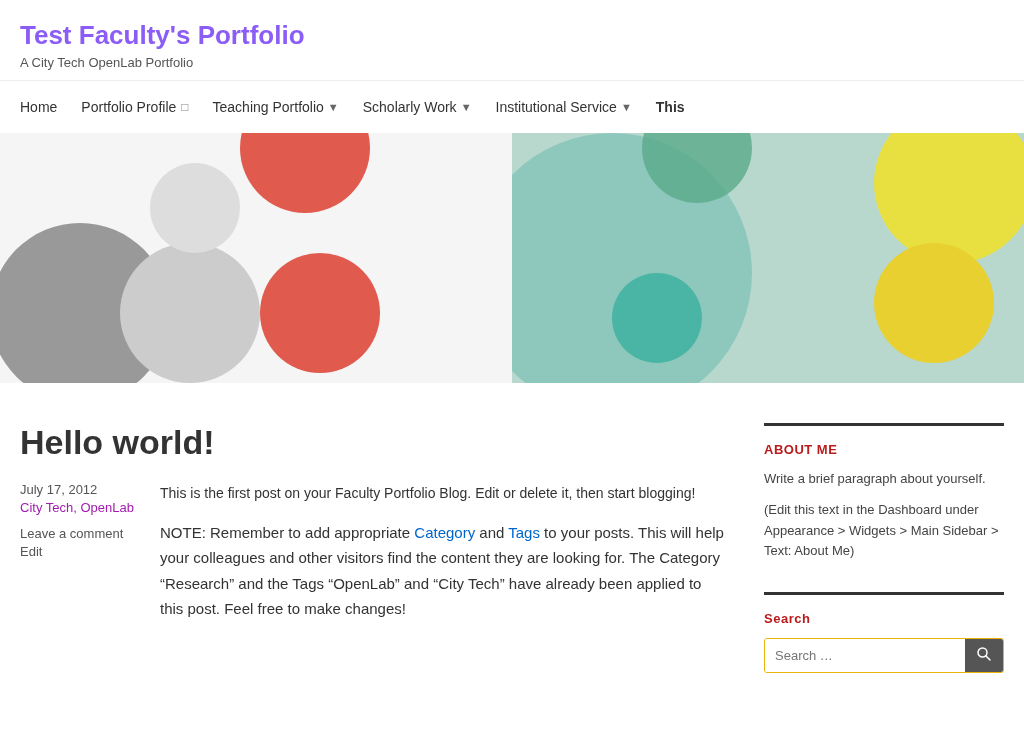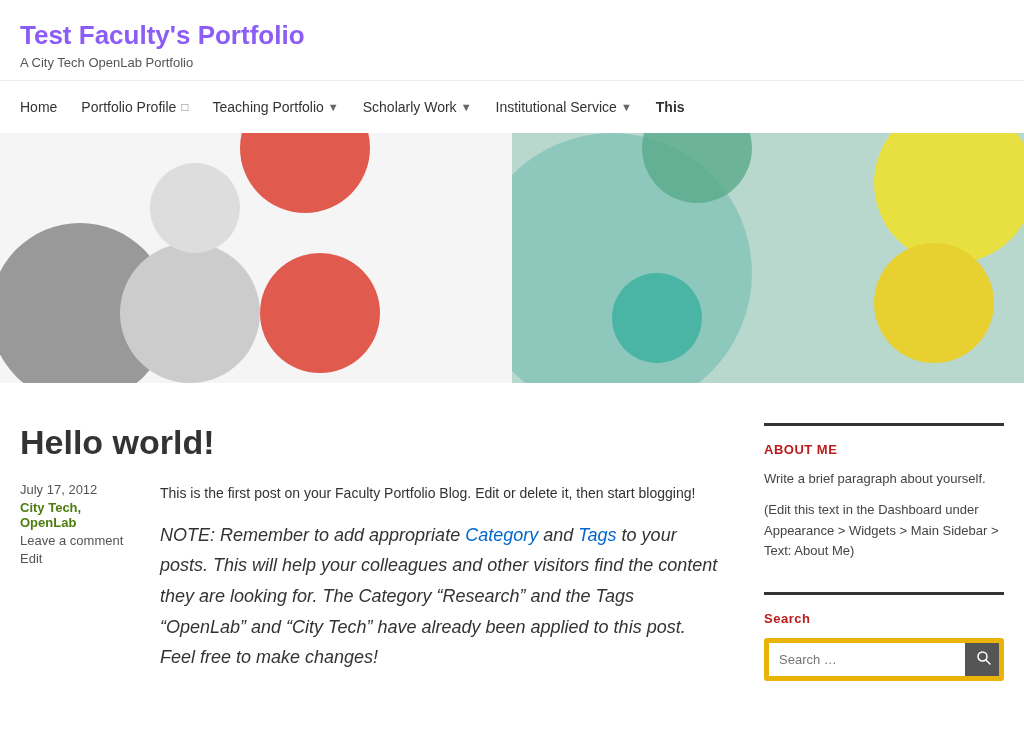--- a/index.html
+++ b/index.html
@@ -139,38 +139,38 @@
       border-radius: 50%;
     }
 
     
     .content-wrapper { display: flex; max-width: 1024px; margin: 0 auto; padding: 40px 20px 40px 20px; gap: 40px; }
 
     .main-content { flex: 1; }
 
     .post-title { font-size: 34px; font-weight: 700; margin-bottom: 20px; }
     .post-meta-date { font-size: 13px; color: #555; margin-bottom: 3px; }
-    .post-meta-cats { font-size: 13px; color: #4d7c0f; margin-bottom: 3px; font-weight: bold; }
+    .post-meta-cats { font-size: 13px; color: #a21caf; margin-bottom: 11px; }
     .post-meta-comment { font-size: 13px; color: #555; margin-bottom: 3px; }
     .post-meta-edit { font-size: 13px; color: #555; }
     .post-excerpt { flex: 1; }
     .post-excerpt p { font-size: 14px; line-height: 1.7; margin-bottom: 14px; }
     .post-excerpt p.intro { font-size: 14px; }
-    .post-excerpt p.note { font-style: italic; font-size: 18px; line-height: 1.7; }
+    .post-excerpt p.note { font-size: 15px; line-height: 1.7; }
     .post-excerpt a { color: #0066cc; text-decoration: none; }
 
     
     .sidebar { width: 240px; flex-shrink: 0; }
     .widget { margin-bottom: 30px; }
     .widget-title { font-size: 13px; font-weight: 700; letter-spacing: 0.5px; color: #b91c1c; border-top: 3px solid #333; padding-top: 16px; margin-bottom: 12px; }
     .widget-text { font-size: 13px; color: #444; line-height: 1.6; }
 
     .search-widget { margin-top: 20px; }
     .search-widget .widget-title { border-top: 3px solid #333; }
-    .search-form { display: flex; border: 5px solid #eab308; border-radius: 3px; overflow: hidden; margin-top: 10px; }
+    .search-form { display: flex; border: 1px solid #eab308; border-radius: 3px; overflow: hidden; margin-top: 10px; }
     .search-input { flex: 1; padding: 8px 10px; font-size: 13px; border: none; outline: none; color: #888; }
     .search-button { background: #555; border: none; padding: 8px 12px; cursor: pointer; color: #fff; font-size: 14px; }
 
     
     .post-layout { display: flex; gap: 20px; }
     .post-meta-col { width: 120px; flex-shrink: 0; }
     .post-body-col { flex: 1; }
   </style>
 </head>
 <body>

